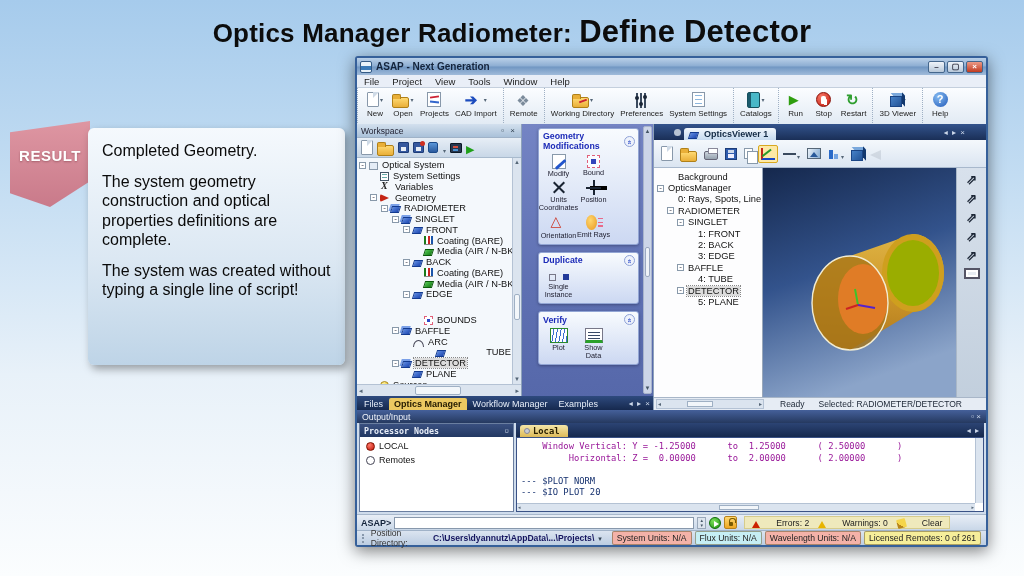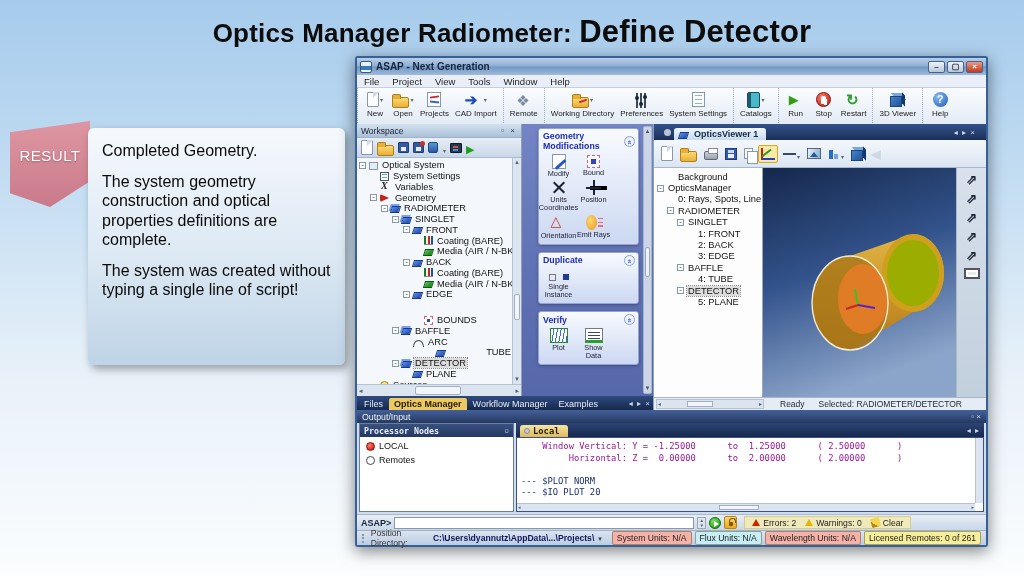--- a/index.html
+++ b/index.html
@@ -1,21 +1,21 @@
 <!DOCTYPE html>
 <html><head>
 <meta charset="utf-8">
 <style>
   *{margin:0;padding:0;box-sizing:border-box}
   html,body{width:1024px;height:576px;overflow:hidden;font-family:"Liberation Sans",sans-serif}
   .slide{position:relative;width:1024px;height:576px;background:linear-gradient(180deg,#a6cbec 0%,#c2dcf2 30%,#e8f1f9 65%,#fbfdfe 100%);overflow:hidden}
   .slide-title{position:absolute;top:14px;left:0;width:100%;text-align:center;color:#0c0c0c;font-weight:bold;font-size:26px;letter-spacing:.2px}
   .slide-title .emph{font-size:31px}
   
-  .ribbon{position:absolute;left:10px;top:121px;width:80px;height:86px;background:linear-gradient(180deg,#de96a2,#c97a8a);clip-path:polygon(0 13%,100% 0,100% 70%,50% 100%,0 84%);display:flex;align-items:center;justify-content:center;padding-bottom:18px;color:#fff;font-weight:normal;font-size:15px;letter-spacing:.5px;text-shadow:0 1px 2px rgba(90,30,40,.4)}
+  .ribbon{position:absolute;left:10px;top:121px;width:80px;height:86px;background:linear-gradient(180deg,#de96a2,#c97a8a);clip-path:polygon(0 13%,100% 0,100% 70%,50% 100%,0 84%);display:flex;align-items:center;justify-content:center;padding-bottom:18px;color:#fff;font-weight:bold;font-size:15px;letter-spacing:.5px;text-shadow:0 1px 2px rgba(90,30,40,.4)}
   .callout{position:absolute;left:88px;top:128px;width:257px;height:237px;background:linear-gradient(180deg,#f5f9fd 0%,#dcE8f3 55%,#bed4e7 100%);border-radius:6px;box-shadow:3px 4px 9px rgba(0,0,0,.35);padding:13px 14px;color:#0a0a0a;font-size:16px;line-height:1.22}
   .callout p{margin-bottom:11px}
   
   .window{position:absolute;left:355px;top:56px;width:633px;height:491px;border:2px solid #36609a;border-radius:3px;background:#cfdcec;box-shadow:0 4px 16px rgba(0,0,0,.5)}
   .titlebar{position:absolute;top:0;left:0;right:0;height:17px;display:flex;align-items:center;gap:4px;padding:0 3px;background:linear-gradient(180deg,#bad0e8 0%,#8cadd2 48%,#7096c2 52%,#a0bbda 100%);border-radius:1px 1px 0 0;font-size:10px;font-weight:bold;color:#14243c}
   .app-ico{width:12px;height:12px;border:1px solid #345a86;border-radius:2px;background:linear-gradient(180deg,#e8f2fa 0 4px,#3a7ab8 4px 8px,#e8f2fa 8px)}
   .winbtns{margin-left:auto;display:flex;gap:2px}
   .wb{width:17px;height:12px;border:1px solid #44668c;border-radius:2px;background:linear-gradient(#eef3f9,#b7c8da);font-size:8px;line-height:10px;text-align:center;color:#223}
   .wb.close{background:linear-gradient(#ec9a86,#c03a20);color:#fff}
   .wb.min::before{content:"–"} .wb.max::before{content:"▢"} .wb.close::before{content:"×";font-weight:bold}
@@ -132,21 +132,21 @@
   .mid-vscroll::before{content:"▲";display:block;line-height:9px}
   .mid-vscroll::after{content:"▼";position:absolute;bottom:0;left:0;right:0;line-height:9px}
   .mid-vscroll .thumb{position:absolute;left:1px;right:1px;top:45%;height:30px;background:#eef2f8;border:1px solid #9aa8c0;border-radius:2px}
   
   .tabrow{position:absolute;left:0;top:338px;width:296px;height:14px;background:linear-gradient(#2e4a7e,#16294e);display:flex;align-items:flex-end;gap:1px;padding:0 2px;font-size:9px}
   .wtab{color:#e6edf8;padding:1px 5px;cursor:default}
   .wtab.active{background:#ecc961;color:#231a00;border-radius:2px 2px 0 0;font-weight:bold}
   .tabnav{margin-left:auto;color:#cdd8ea;font-size:8px;letter-spacing:1px;padding-bottom:2px}
   
   .viewer{position:absolute;left:296px;top:66px;width:333px;height:286px;background:#dfe7f1;border-left:1px solid #8ea2ba}
-  .vtabbar{position:absolute;top:0;left:0;right:0;height:16px;background:linear-gradient(#33538c,#1a2f57);display:flex;align-items:flex-end;padding:0 10px;font-size:9px}
+  .vtabbar{position:absolute;top:0;left:0;right:0;height:16px;background:linear-gradient(#33538c,#1a2f57);display:flex;align-items:flex-end;padding:0 20px;font-size:9px}
   .vtab-dot{width:7px;height:7px;border-radius:50%;background:#b8c4d4;margin:0 3px 4px 0}
   .vtab{display:flex;align-items:center;gap:3px;background:linear-gradient(#f2f7fc,#c6dbf0);color:#122a44;font-weight:bold;padding:1px 8px 1px 5px;border-radius:3px 3px 0 0}
   .vnav{margin-left:auto;color:#cdd8ea;font-size:8px;letter-spacing:1px;padding-bottom:3px}
   .vtoolbar{position:absolute;top:16px;left:0;right:0;height:28px;background:linear-gradient(#f4f8fc,#dbe5f1);border-bottom:1px solid #a8b8cc;display:flex;align-items:center;gap:3px;padding:0 5px}
   .vtbtn{display:inline-flex;align-items:center;padding:2px;border-radius:2px}
   .vtbtn.vactive{background:#fde9a6;border:1px solid #d8a820}
   .vtbtn.vdis{opacity:.45}
   .ic-vt-printer{width:14px;height:9px;background:linear-gradient(#cdd5de,#96a2ae);border:1px solid #667;border-radius:2px;margin-top:4px}
   .ic-vt-printer::before{content:"";position:absolute;left:3px;top:-4px;width:8px;height:4px;background:#fff;border:1px solid #889}
   .ic-vt-floppy{width:12px;height:12px;background:#2f5cae;border:1px solid #1d3c78}
@@ -206,21 +206,21 @@
   .pinput{width:300px;height:12px;border:1px solid #8898ac;background:#fff;font-size:9px;font-family:"DejaVu Sans Mono",monospace;padding:0 2px}
   .spin{width:9px;height:12px;background:#dde5ee;border:1px solid #9aa8ba;position:relative;font-size:5px;color:#456;text-align:center;line-height:5px}
   .spin::before{content:"▴";display:block}
   .spin::after{content:"▾";display:block}
   .pplay{width:12px;height:12px;border-radius:50%;background:radial-gradient(circle at 35% 30%,#7ade5a,#1d9412);border:1px solid #0e6a08;position:relative}
   .pplay::before{content:"";position:absolute;left:4px;top:3px;border-top:3px solid transparent;border-bottom:3px solid transparent;border-left:5px solid #fff}
   .plock{width:13px;height:13px;border-radius:2px;background:linear-gradient(#ffd870,#eda722);border:1px solid #b8811a;position:relative}
   .plock::before{content:"";position:absolute;left:3.5px;top:1px;width:5px;height:4px;border:1.5px solid #7a5a00;border-bottom:none;border-radius:3px 3px 0 0}
   .plock::after{content:"";position:absolute;left:4px;bottom:2px;width:4px;height:4px;background:#7a5a00;border-radius:1px}
   .estrip{display:flex;align-items:center;gap:9px;background:#efe9bc;border:1px solid #d6cc8c;height:13px;padding:0 7px;font-size:8.6px;color:#1c1c1c;margin-left:4px}
-  .eitem{display:flex;align-items:center;gap:3px}
+  .eitem{display:flex;align-items:flex-end;gap:16px}
   .tri{width:0;height:0;border-left:4px solid transparent;border-right:4px solid transparent;border-bottom:7px solid #cc2200}
   .tri.yel{border-bottom-color:#e8b400}
   .broom{width:9px;height:9px;background:linear-gradient(45deg,#b8861a 0 35%,#f5d54a 35%);transform:rotate(-15deg);border-radius:1px}
   
   .statusbar{position:absolute;left:0;top:472px;right:0;height:15px;background:linear-gradient(#dbe4f0,#bccde2);display:flex;align-items:center;gap:4px;padding:0 5px;font-size:8.6px;color:#222;border-top:1px solid #a0b2c8}
   .grip{width:3px;height:9px;border-left:2px dotted #8898ac;margin-right:2px}
   .wd{color:#333}
   .wdpath{font-weight:bold;color:#14145e}
   .caret::before{content:"▾";font-size:7px;color:#345}
   .chips{display:flex;gap:3px;margin-left:6px}

